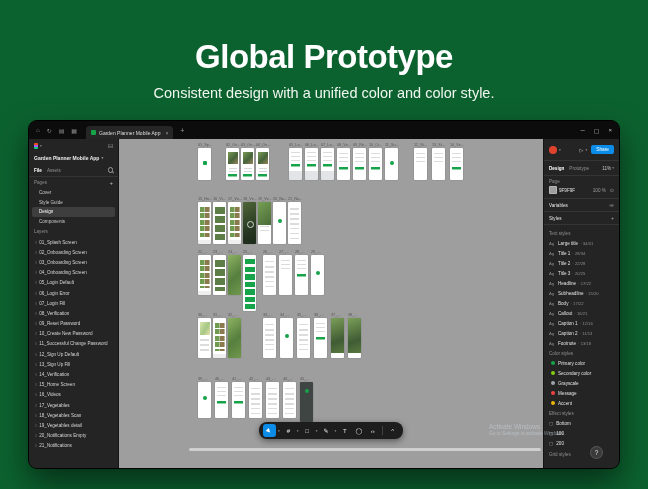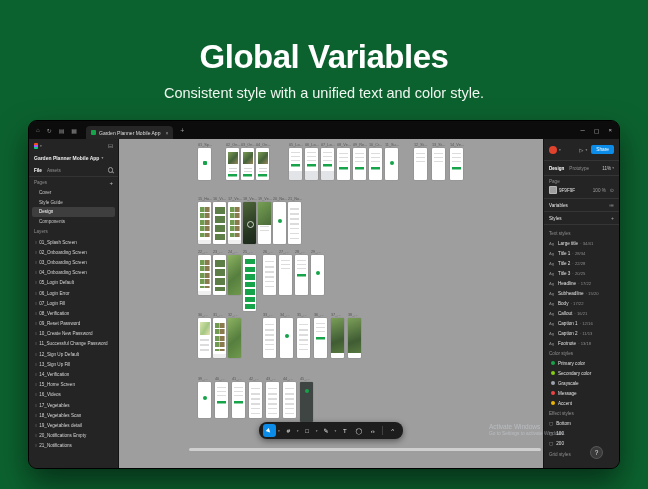--- a/index.html
+++ b/index.html
@@ -152,22 +152,22 @@
     background:#3a3a3a;border:1px solid rgba(255,255,255,.15);color:#e2e2e2;font-size:6.5px;
     display:flex;align-items:center;justify-content:center;z-index:6;box-sizing:border-box;}
   .watermark{position:absolute;left:460px;bottom:34px;z-index:5;pointer-events:none;
     color:rgba(215,224,232,.45);}
   .wm1{font-size:6.5px;}
   .wm2{font-size:4.8px;margin-top:1px;}
 </style>
 </head>
 <body>
 
-<div class="hero-title">Global Variables</div>
-<div class="hero-sub">Consistent style with a unified text and color style.</div>
+<div class="hero-title">Global Prototype</div>
+<div class="hero-sub">Consistent design with a unified color and color style.</div>
 
 <div class="window">
   <div class="titlebar">
     <div class="tb-icons">
         <div class="tbi">⌂</div>
         <div class="tbi">↻</div>
         <div class="tbi">▤</div>
         <div class="tbi">▦</div>
       </div>
     <div class="tab">

